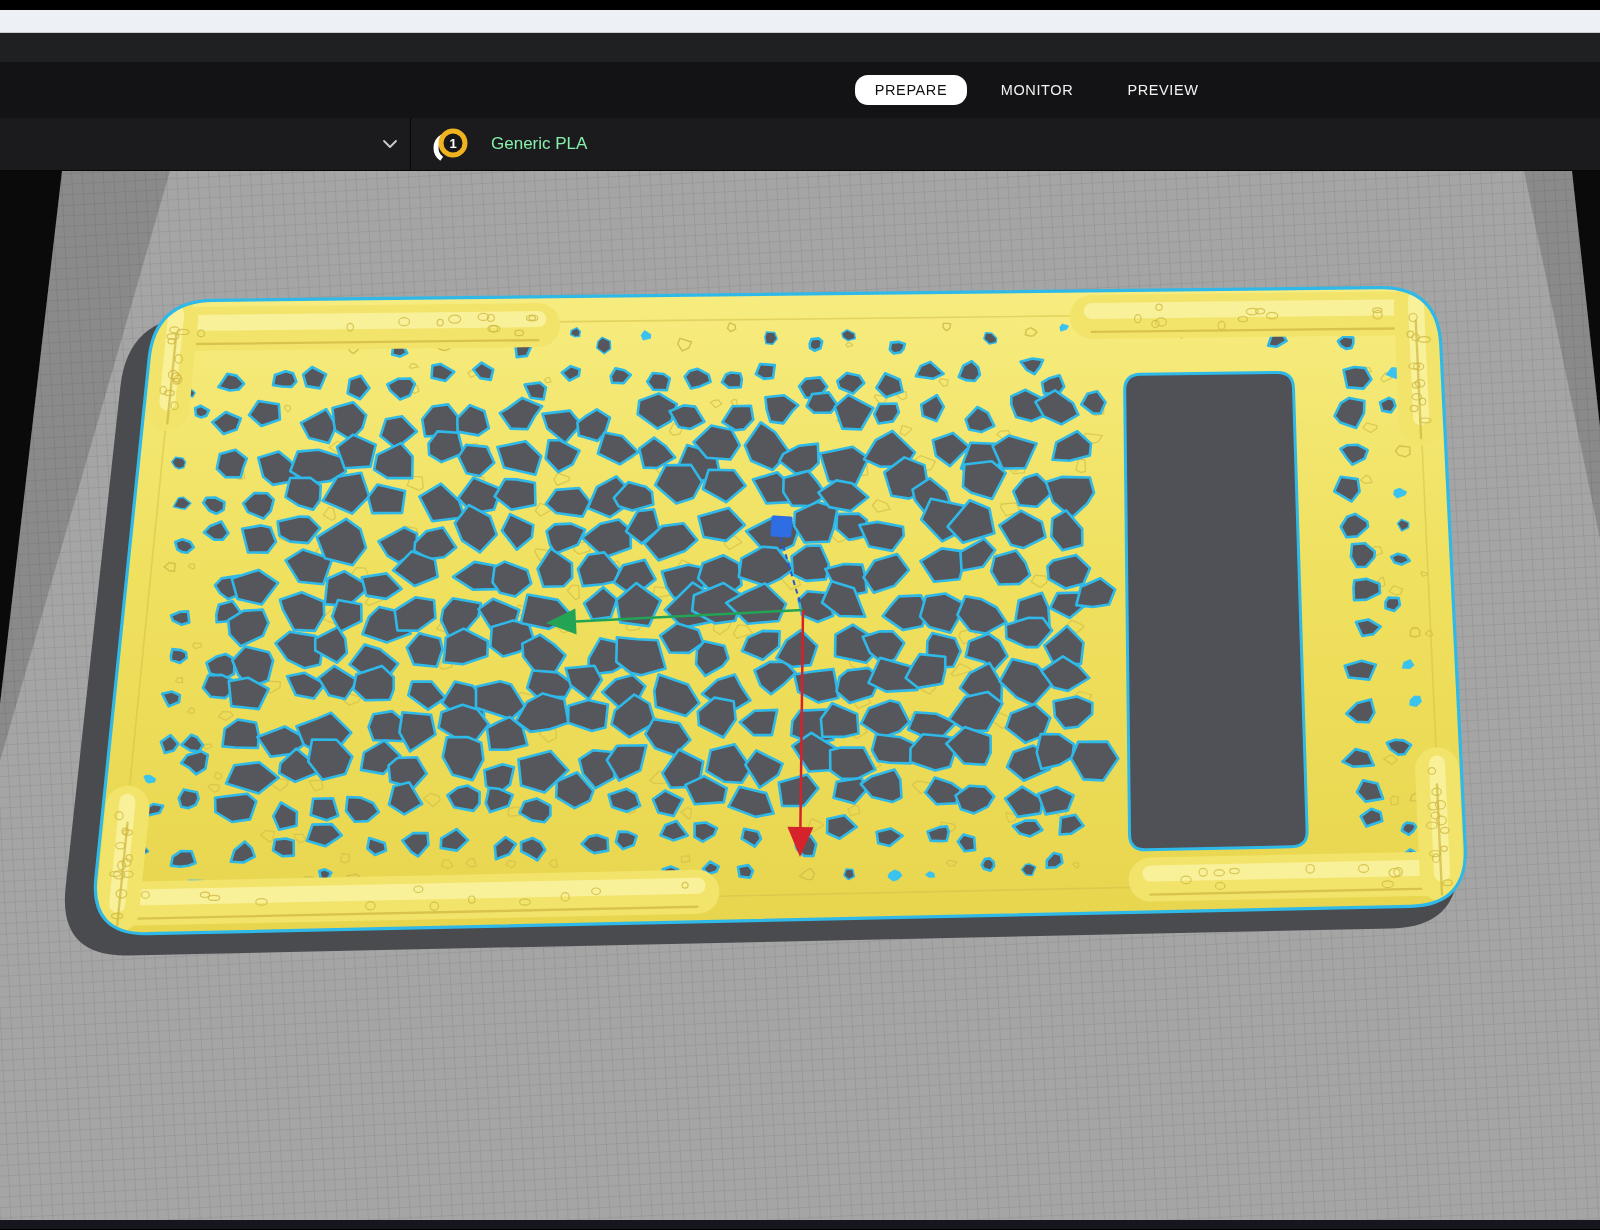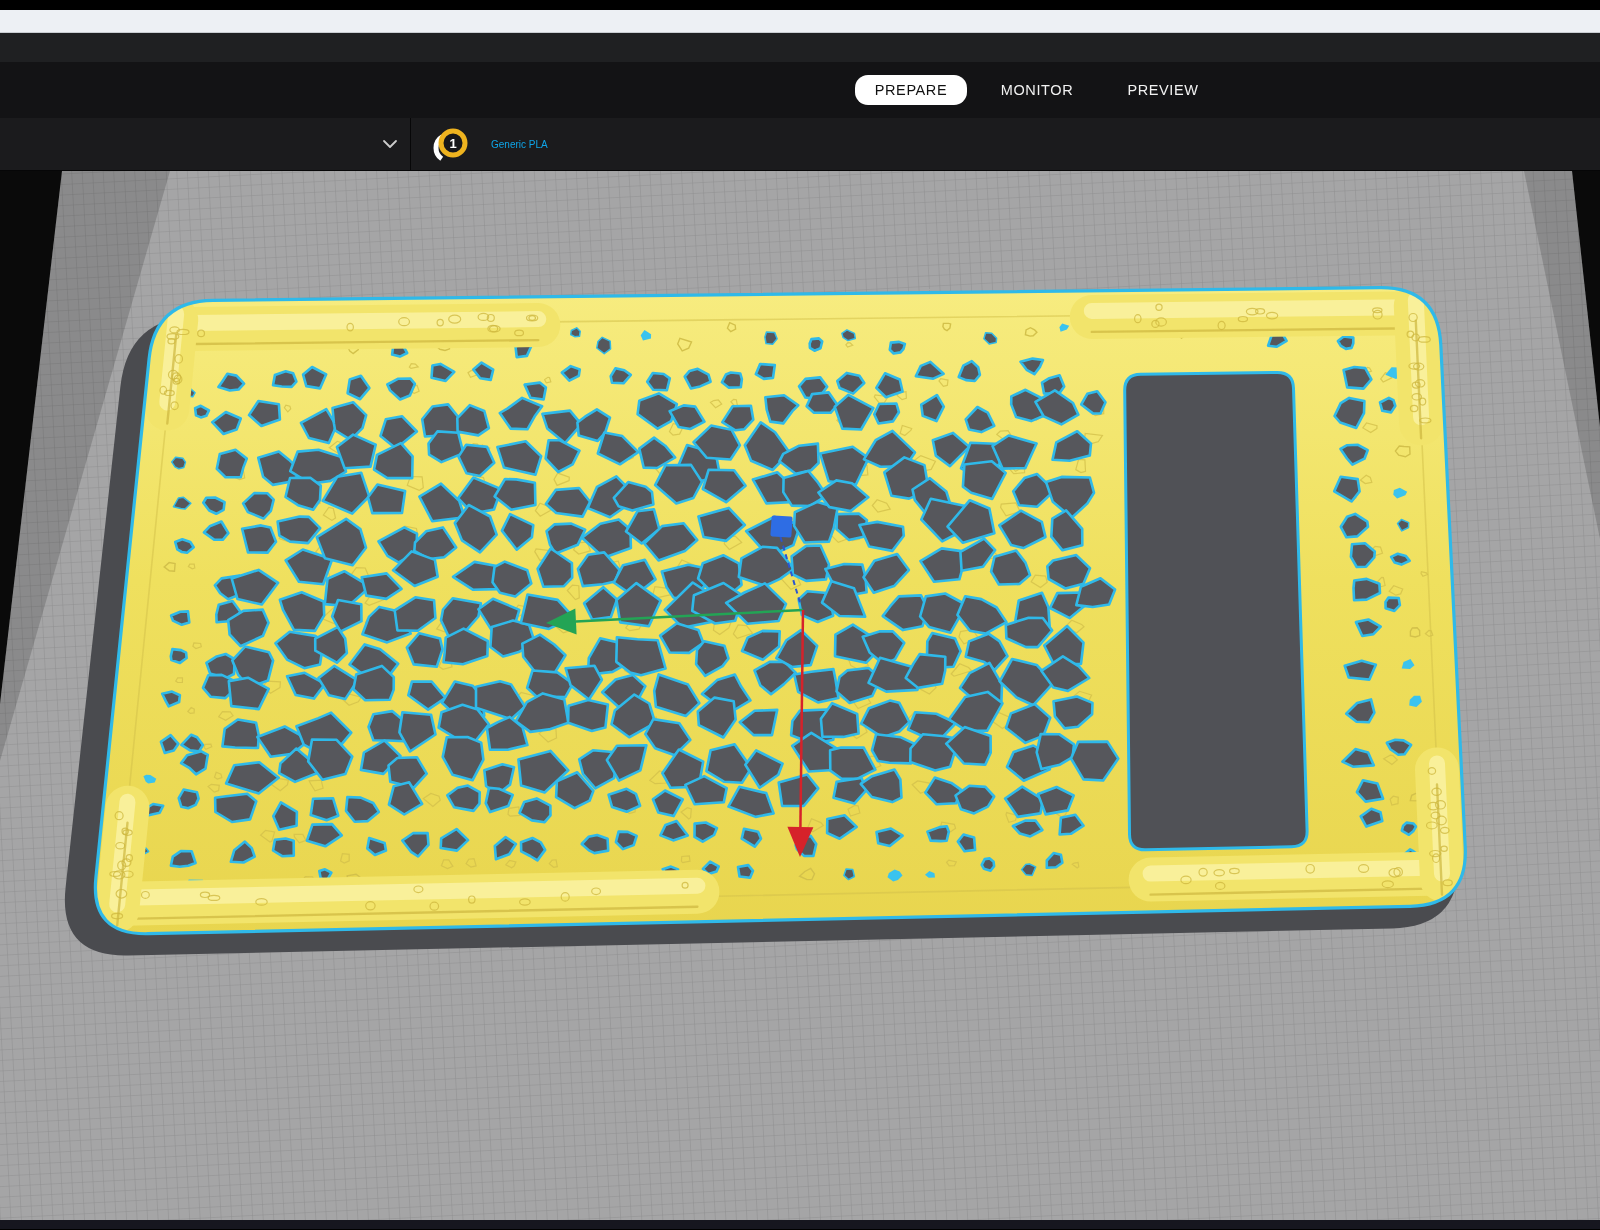--- a/index.html
+++ b/index.html
@@ -9,21 +9,21 @@
   .header-strip{height:29px;background:#1f2022}
   .tab-bar{height:56px;background:#131315;position:relative}
   .tab-group{position:absolute;left:855px;top:13px;display:flex;gap:14px}
   .tab{min-width:112px;height:30px;display:flex;align-items:center;justify-content:center;
        font-size:14.5px;letter-spacing:.6px;color:#f2f2f2;border-radius:13px;cursor:pointer;user-select:none}
   .tab.active{background:#fff;color:#111}
   .toolbar{height:53px;background:#1b1b1d;display:flex;align-items:stretch;border-bottom:1px solid #060607;box-sizing:border-box}
   .printer-selector{width:411px;display:flex;align-items:center;justify-content:flex-end;
        padding-right:12px;border-right:1px solid #070708;box-sizing:border-box;cursor:pointer}
   .extruder{display:flex;align-items:center;margin-left:22px;cursor:pointer}
-  .extruder-label{margin-left:22px;font-size:10px;color:#0ea5e9}
+  .extruder-label{margin-left:22px;font-size:17px;color:#86efac}
   .viewport{position:relative;height:1049px;background:#0b0b0b}
   .viewport svg{position:absolute;left:0;top:0}
   .bottom-strip{height:9px;background:#16161f}
 </style>
 </head>
 <body>
 
 <div class="top-black"></div>
 <div class="title-strip"></div>
 <div class="header-strip"></div>

